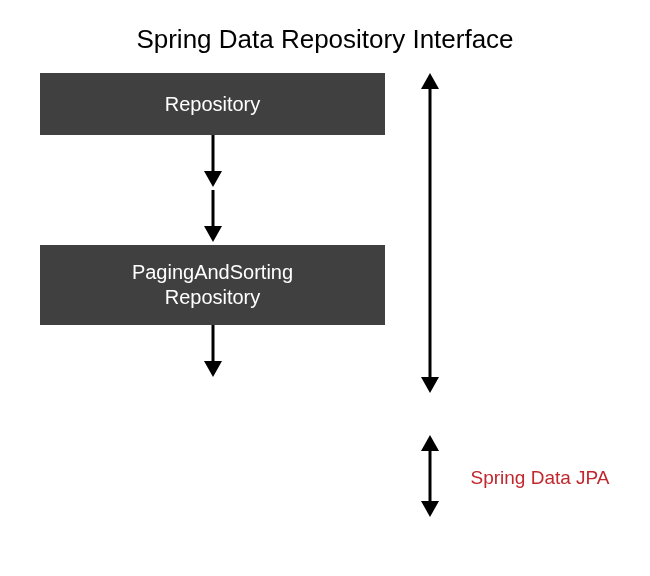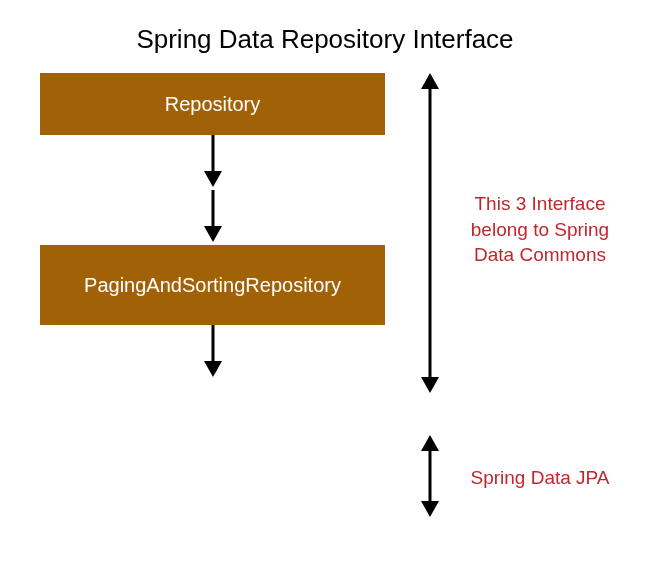--- a/index.html
+++ b/index.html
@@ -28,34 +28,34 @@
       width: 100%;
       height: 500px;
     }
     .left-col {
       position: absolute;
       left: 40px;
       top: 0;
       width: 345px;
     }
     .box {
-      background: #a16207;
+      background: #404040;
       color: #fff;
       font-size: 20px;
       font-weight: 400;
       text-align: center;
       display: flex;
       align-items: center;
       justify-content: center;
       line-height: 1.25;
       width: 345px;
     }
     .box-1 { height: 62px; }
     .box-2 { height: 65px; }
-    .box-3 { height: 80px; flex-direction: row; }
+    .box-3 { height: 80px; flex-direction: column; }
     .box-4 { height: 62px; }
     .flow-arrow {
       display: flex;
       justify-content: center;
       height: 55px;
       position: relative;
     }
     .flow-arrow svg {
       display: block;
     }
@@ -114,25 +114,20 @@
   </div>
 
   <div class="bracket" style="left:415px; top:0;">
     <svg width="30" height="320">
       <polygon points="15,0 6,16 24,16" fill="#000"></polygon>
       <line x1="15" y1="14" x2="15" y2="306" stroke="#000" stroke-width="3"></line>
       <polygon points="15,320 6,304 24,304" fill="#000"></polygon>
     </svg>
   </div>
 
-  <div class="annotation" style="left:455px; top:118px; width:170px;">
-    <div>This 3 Interface</div>
-    <div>belong to Spring</div>
-    <div>Data Commons</div>
-  </div>
 
   <div class="bracket" style="left:415px; top:362px;">
     <svg width="30" height="82">
       <polygon points="15,0 6,16 24,16" fill="#000"></polygon>
       <line x1="15" y1="14" x2="15" y2="68" stroke="#000" stroke-width="3"></line>
       <polygon points="15,82 6,66 24,66" fill="#000"></polygon>
     </svg>
   </div>
 
   <div class="annotation" style="left:460px; top:392px; width:160px;">

